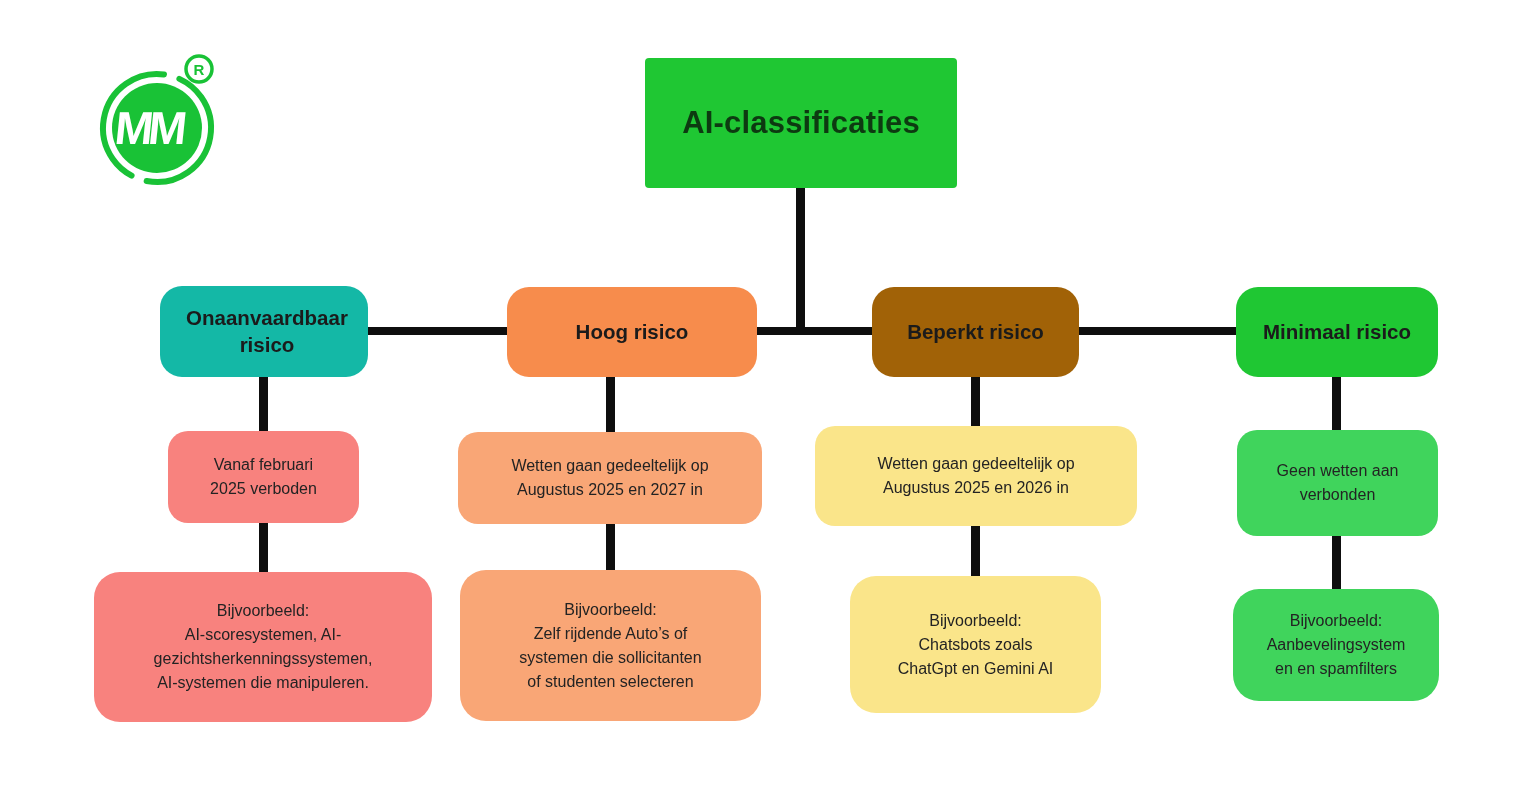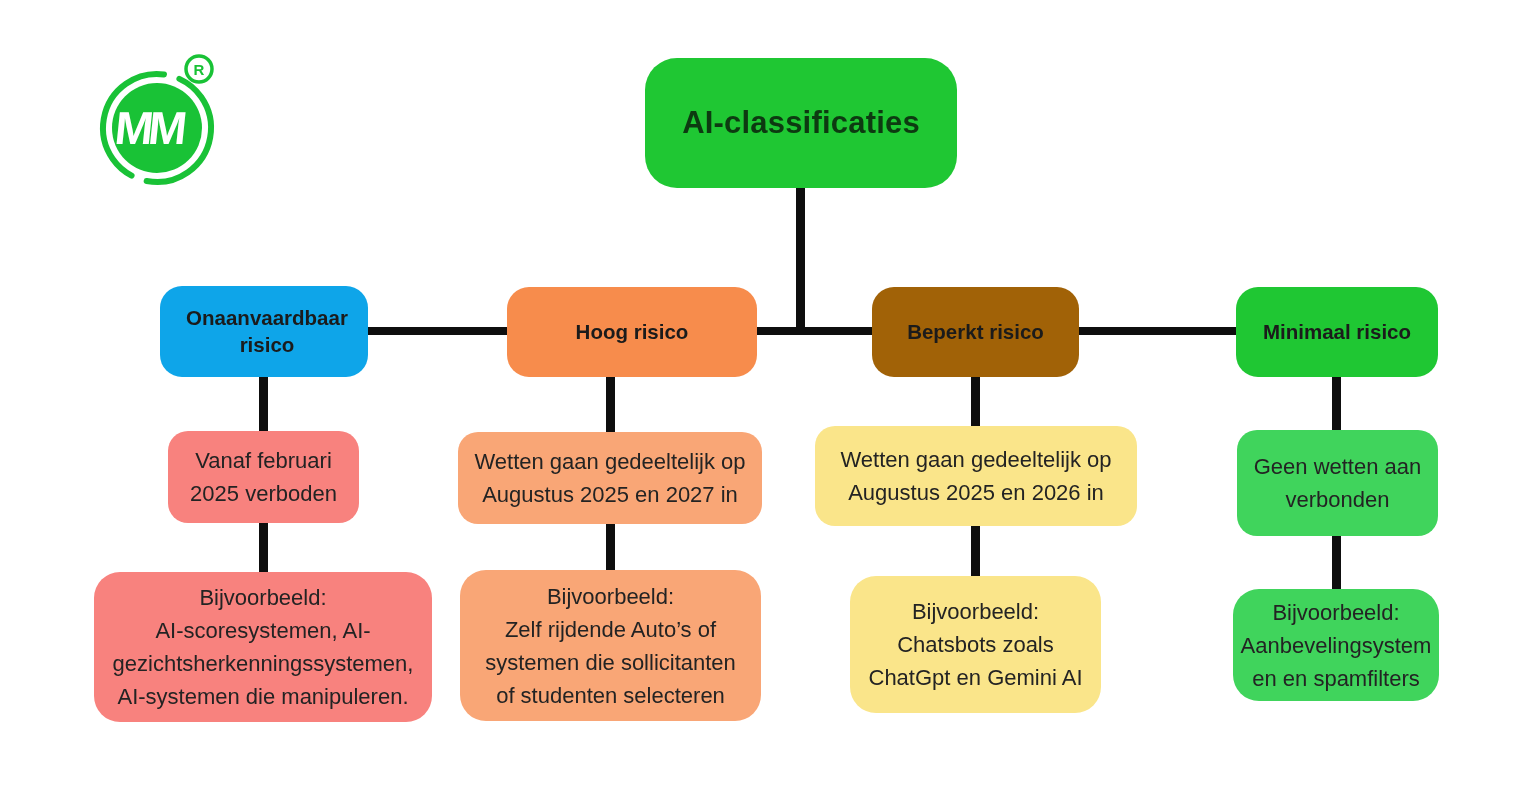--- a/index.html
+++ b/index.html
@@ -15,41 +15,41 @@
     display:flex;
     align-items:center;
     justify-content:center;
     text-align:center;
     box-sizing:border-box;
     padding:8px 14px;
   }
   .pre{white-space:pre-line;}
   .root-box{
     background:#1fc733;
-    border-radius:32px;
+    border-radius:4px;
     font-weight:bold;
     font-size:31px;
     color:#0d3a11;
     letter-spacing:0.2px;
   }
   .cat{
     border-radius:22px;
     font-weight:bold;
     font-size:20.5px;
     color:#1b1b1b;
     line-height:1.3;
   }
   .body-box{
     border-radius:20px;
-    font-size:22px;
+    font-size:16px;
     color:#232323;
     line-height:1.5;
   }
   .ex-box{border-radius:26px;}
-  .bg-red{background:#0ea5e9;padding-left:20px;}
+  .bg-red{background:#14b8a6;padding-left:20px;}
   .bg-red-light{background:#f8827e;}
   .bg-orange{background:#f78c4c;}
   .bg-orange-light{background:#f9a676;}
   .bg-yellow{background:#a16207;}
   .bg-yellow-light{background:#fae58a;}
   .bg-green{background:#1fc733;}
   .bg-green-light{background:#40d45c;}
   .line{position:absolute;background:#0e0e0e;}
 </style>
 </head>

